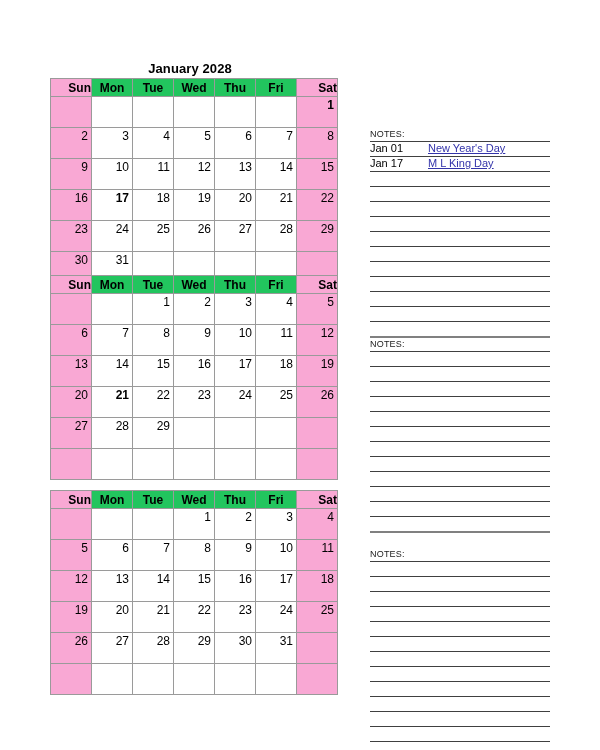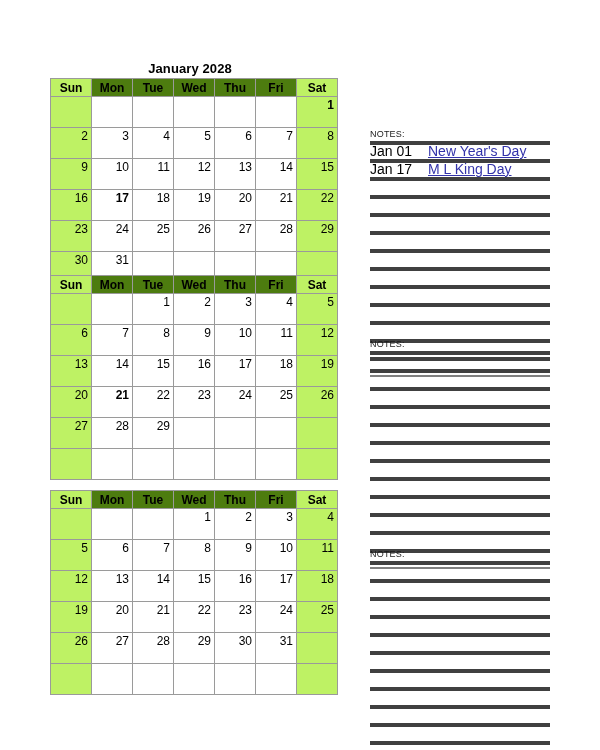--- a/index.html
+++ b/index.html
@@ -53,34 +53,35 @@
     border: 1px solid #9a9a9a;
     padding: 0;
     width: 40px;
   }
   table.cal th {
     height: 17px;
     font-size: 12px;
     font-weight: bold;
     text-align: center;
     vertical-align: middle;
-    background: #4d7c0f;
+    background: #22c55e;
     color: #000;
   }
   table.cal td {
     height: 29px;
     font-size: 12px;
     text-align: right;
     vertical-align: top;
     background: #ffffff;
     padding: 1px 3px 0 0;
     color: #000;
   }
   table.cal td.we, table.cal th.we {
-    background: #bef264;
+    background: #f9a8d4;
+    text-align: right;
   }
   table.cal td.hol {
     font-weight: bold;
   }
 
   
   .notes-block {
     position: absolute;
     left: 370px;
     width: 180px;
@@ -96,23 +97,23 @@
     color: #1a1a1a;
     height: 13px;
     line-height: 13px;
     letter-spacing: 0.2px;
   }
   .notes-lines {
     width: 180px;
   }
   .note-row {
     height: 14px;
-    border-top: 4px solid #404040;
+    border-top: 1px solid #404040;
     position: relative;
-    font-size: 14px;
+    font-size: 11px;
     line-height: 13px;
     white-space: nowrap;
   }
   .note-row:last-child {
     border-bottom: 2px solid #808080;
   }
   .note-date {
     display: inline-block;
     width: 58px;
     color: #000000;

